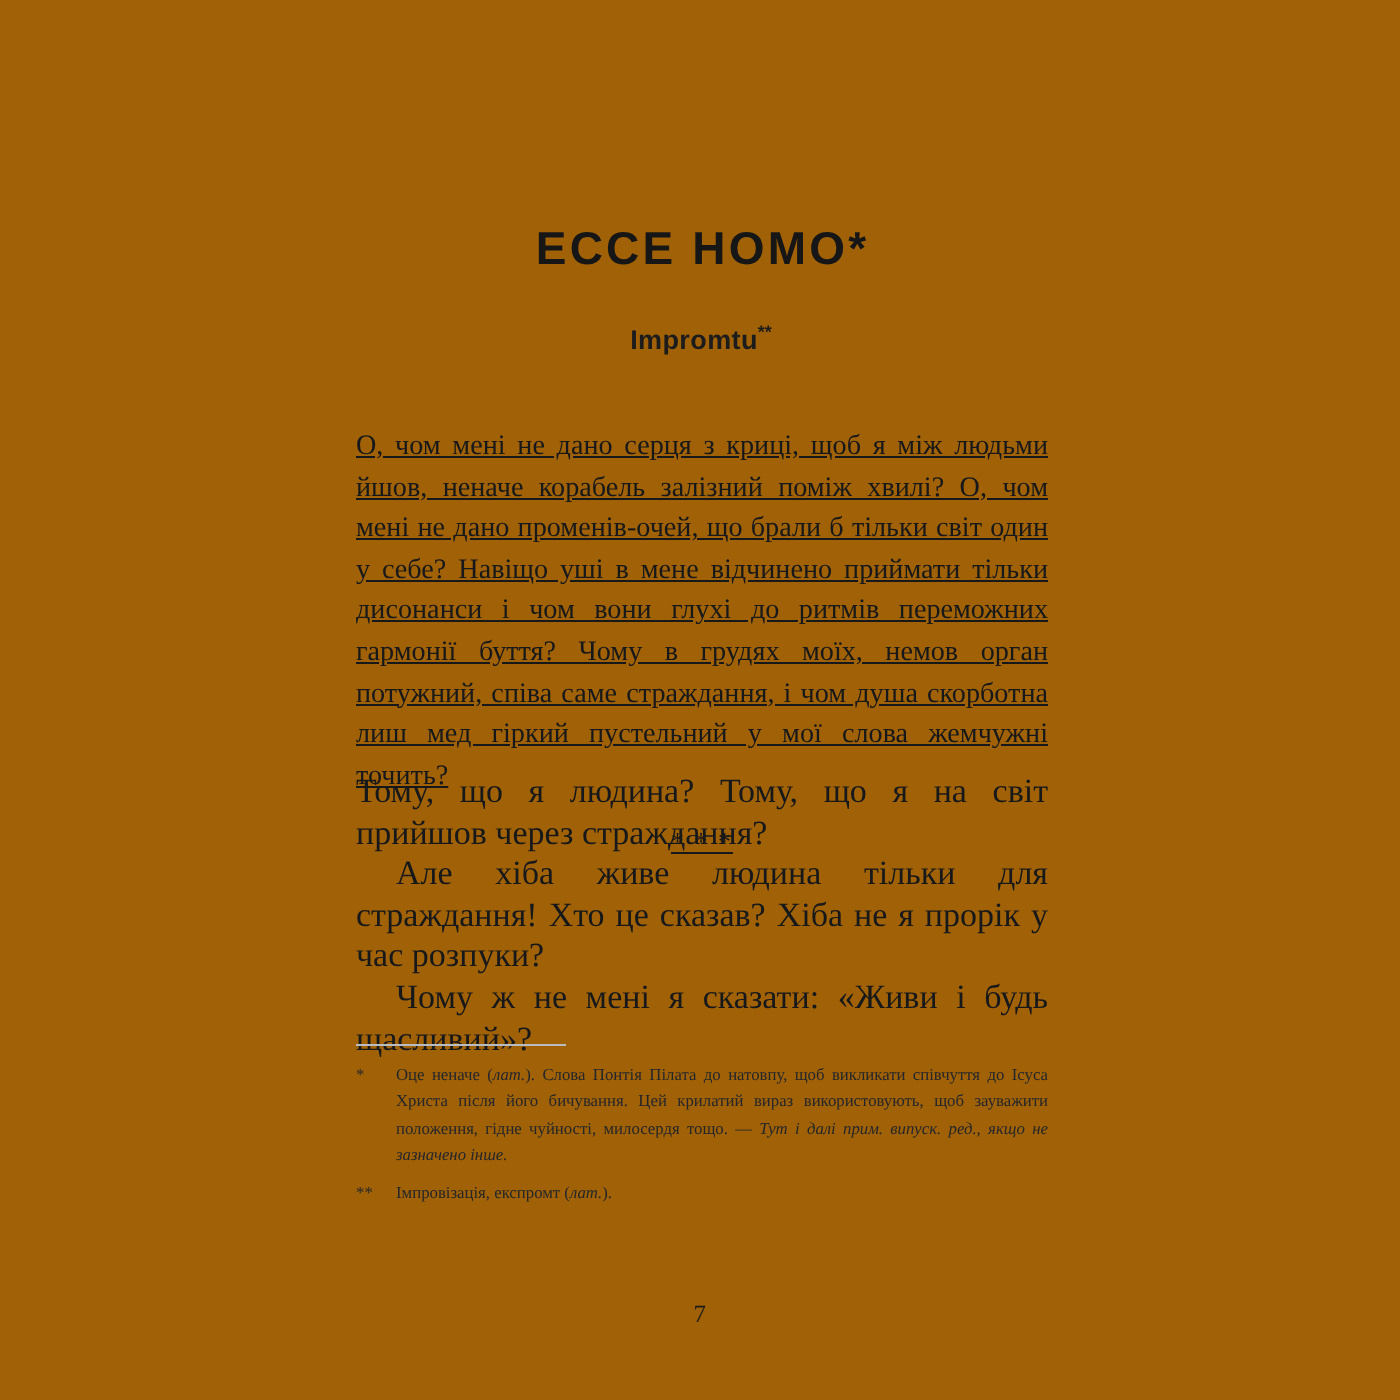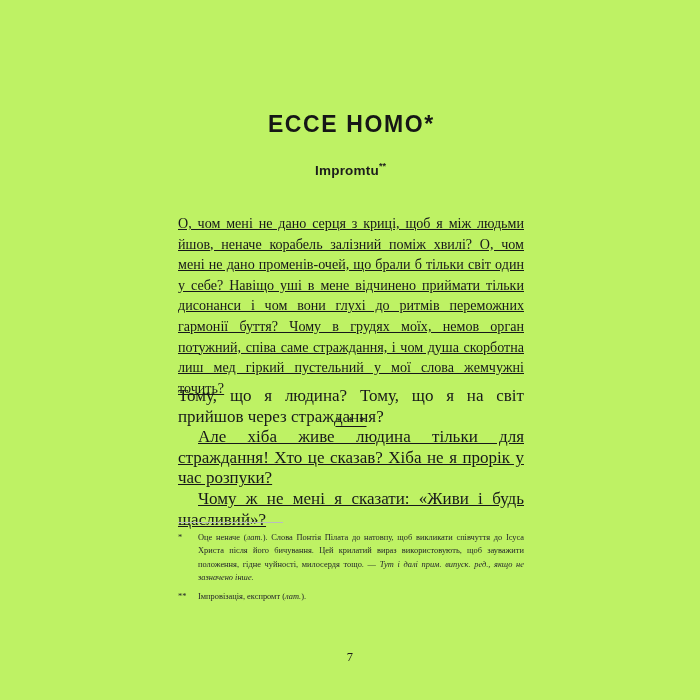--- a/index.html
+++ b/index.html
@@ -15,21 +15,21 @@
     font-family: "Liberation Serif", "DejaVu Serif", serif;
     color: #1a1a1a;
     -webkit-font-smoothing: antialiased;
   }
 
   .page {
     position: relative;
     width: 700px;
     height: 700px;
     box-sizing: border-box;
-    background: #bef264;
+    background: #a16207;
   }
 
   
   .title-block {
     position: absolute;
     left: 178px;
     top: 112px;
     width: 345px;
     text-align: center;
   }
@@ -103,21 +103,20 @@
     font-size: 17px;
     line-height: 20.6px;
     text-align: justify;
     color: #17181a;
   }
   .stanza-two p {
     margin: 0;
   }
   .stanza-two p.indent {
     text-indent: 20px;
-    text-decoration: underline;
   }
 
   
   .footnote-rule {
     position: absolute;
     left: 178px;
     top: 522px;
     width: 105px;
     height: 1px;
     background: #b9bcc0;

